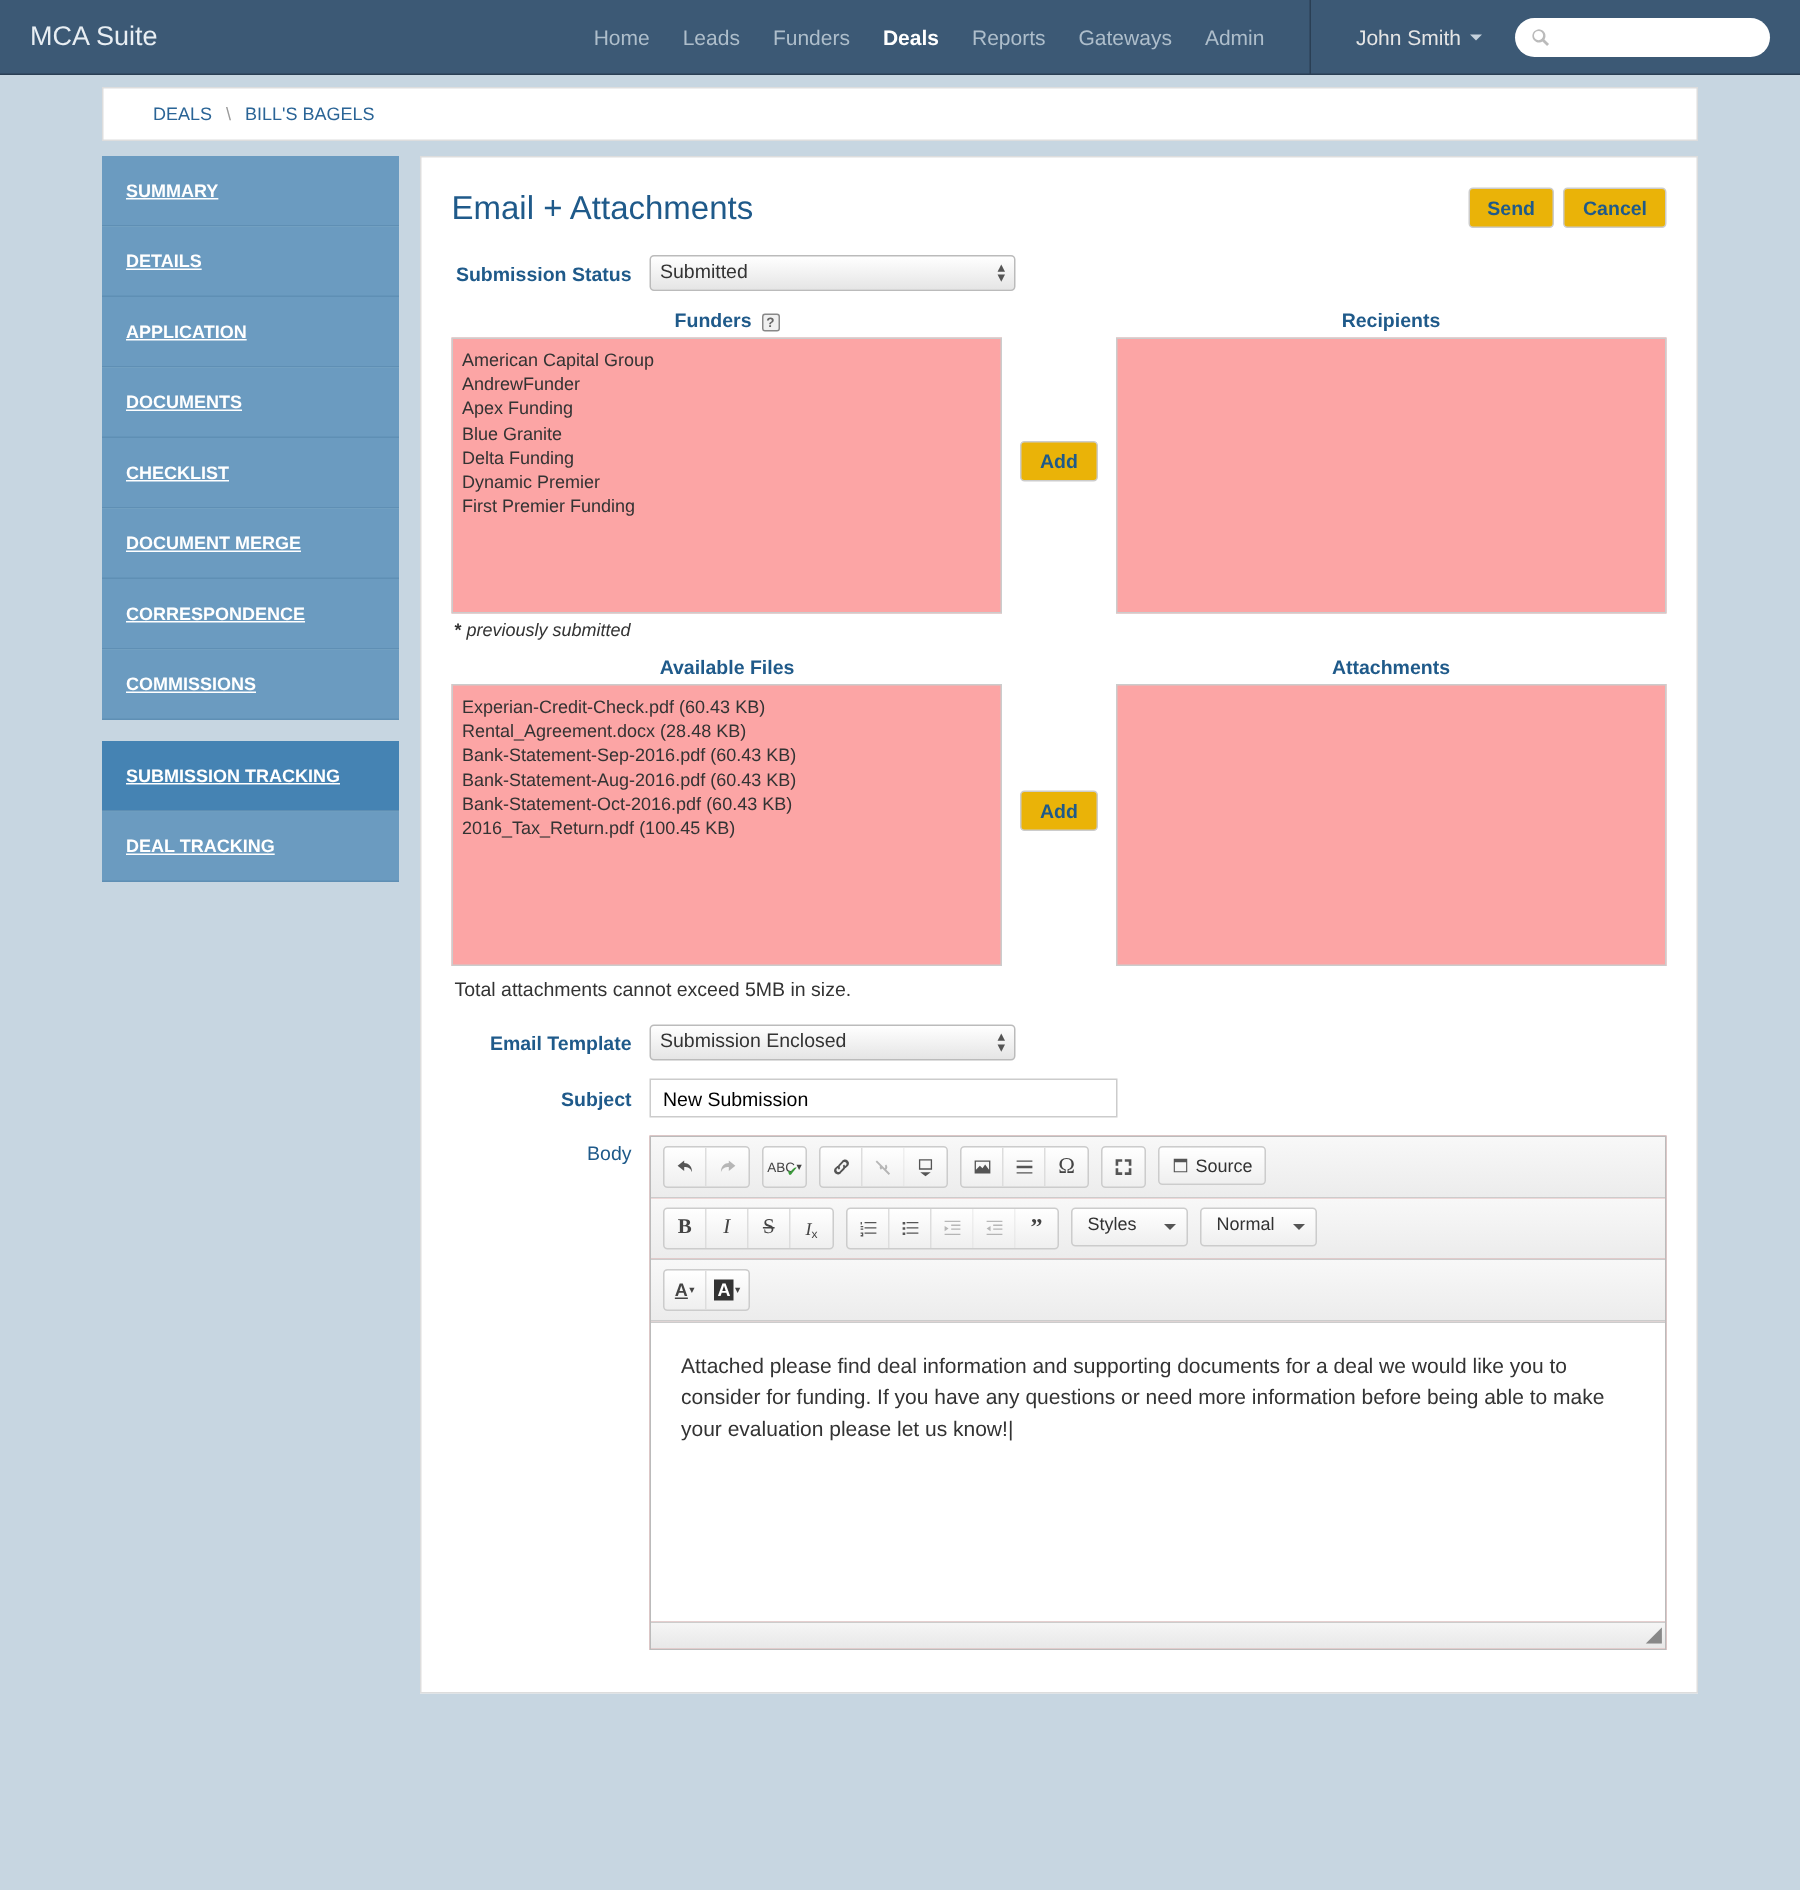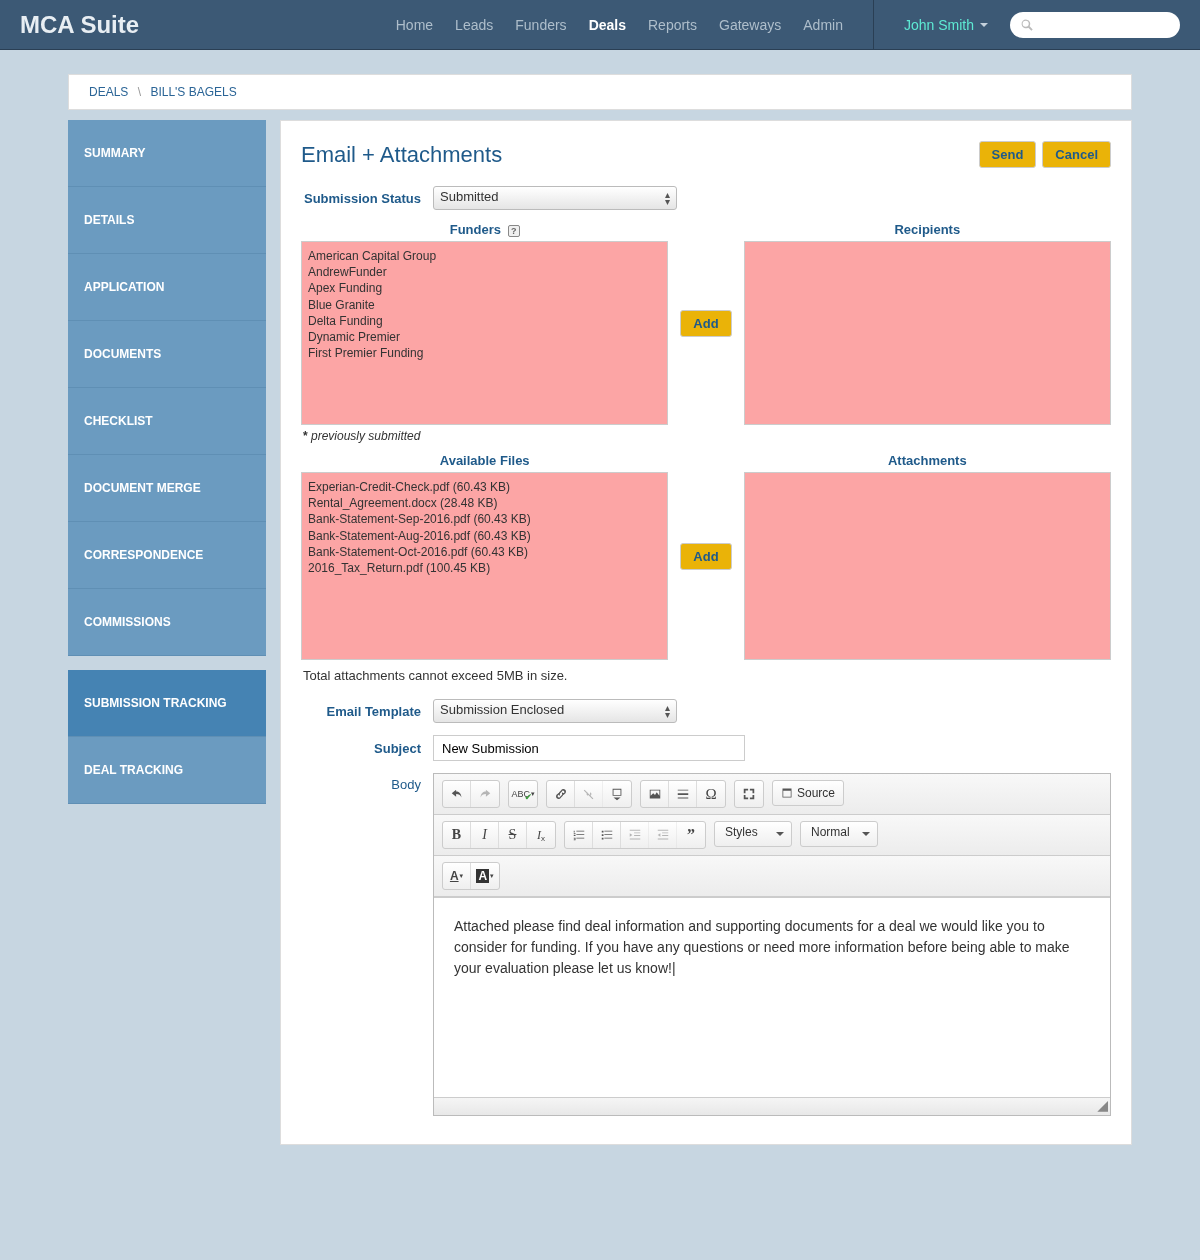--- a/index.html
+++ b/index.html
@@ -1,34 +1,34 @@
 <!DOCTYPE html>
 <html><head>
 <meta charset="utf-8">
 <style>
 * { box-sizing: border-box; margin: 0; padding: 0; }
 body { font-family: Arial, Helvetica, sans-serif; font-size: 13px; background: #c7d6e1; color: #333; width: 1200px; }
 .topbar { background: #3c5975; height: 50px; display: flex; align-items: center; padding: 0 20px; border-bottom: 1px solid #2a3f54; position: relative; }
-.brand { color: #e8eef3; font-size: 24px; font-weight: 700; }
+.brand { color: #e8eef3; font-size: 18px; font-weight: 400; }
 .topnav { margin-left: auto; display: flex; align-items: center; gap: 22px; }
 .topnav a { color: #aebecb; text-decoration: none; font-size: 14px; cursor: pointer; }
 .topnav a.active { color: #fff; font-weight: bold; }
 .topnav .divider { width: 1px; height: 50px; background: #2a3f54; margin: 0 8px; }
-.userbox { color: #5eead4; font-size: 14px; cursor: pointer; display: flex; align-items: center; gap: 6px; }
+.userbox { color: #e5e5e5; font-size: 14px; cursor: pointer; display: flex; align-items: center; gap: 6px; }
 .caret { display:inline-block; width:0; height:0; border-left:4px solid transparent; border-right:4px solid transparent; border-top:4px solid #c5d1dc; }
 .searchbox { background: #fff; border-radius: 15px; width: 170px; height: 26px; display: flex; align-items: center; padding: 0 10px; }
 .searchbox svg { width: 14px; height: 14px; fill: #bbb; }
 .searchbox input { border: none; outline: none; margin-left: 6px; width: 120px; font-size: 12px; }
 .page { width: 1064px; margin: 0 auto; padding-bottom: 30px; }
-.breadcrumb { background: #fff; border: 1px solid #ddd; padding: 10px 20px; margin-top: 24px; font-size: 12px; }
+.breadcrumb { background: #fff; border: 1px solid #ddd; padding: 10px 33px; margin-top: 8px; font-size: 12px; }
 .breadcrumb a { color: #2a6496; text-decoration: none; }
 .breadcrumb .sep { color: #999; margin: 0 6px; }
 .layout { display: flex; gap: 14px; margin-top: 10px; }
 .sidebar { width: 198px; }
-.sidebar .item { background: #6b9bc0; color: #fff; padding: 26px 16px; font-size: 12px; font-weight: bold; border-bottom: 1px solid #5f8fb4; cursor: pointer; }
+.sidebar .item { background: #6b9bc0; color: #fff; padding: 16px 16px; font-size: 12px; font-weight: bold; border-bottom: 1px solid #5f8fb4; cursor: pointer; text-decoration: underline; }
 .sidebar .item.active { background: #4583b3; }
 .sidebar .gap { height: 14px; }
 .main { flex: 1; background: #fff; border: 1px solid #ddd; padding: 20px; }
 .main-head { display: flex; align-items: center; margin-bottom: 18px; }
 .main-head h2 { color: #1f5a8a; font-size: 22px; font-weight: 500; }
 .main-head .actions { margin-left: auto; display: flex; gap: 6px; }
 .btn { background: #eab308; border: 1px solid #ccc; color: #1f5a8a; padding: 5px 12px; border-radius: 3px; font-size: 13px; cursor: pointer; font-weight: bold; }
 .form-row { display: flex; align-items: center; margin-bottom: 12px; }
 .form-row .lbl { width: 120px; text-align: right; color: #1f5a8a; font-weight: bold; font-size: 13px; margin-right: 12px; }
 .select-ctl { width: 244px; height: 24px; background: linear-gradient(#fff,#e5e5e5); border: 1px solid #bbb; border-radius: 3px; padding: 2px 6px; font-size: 13px; position: relative; }

